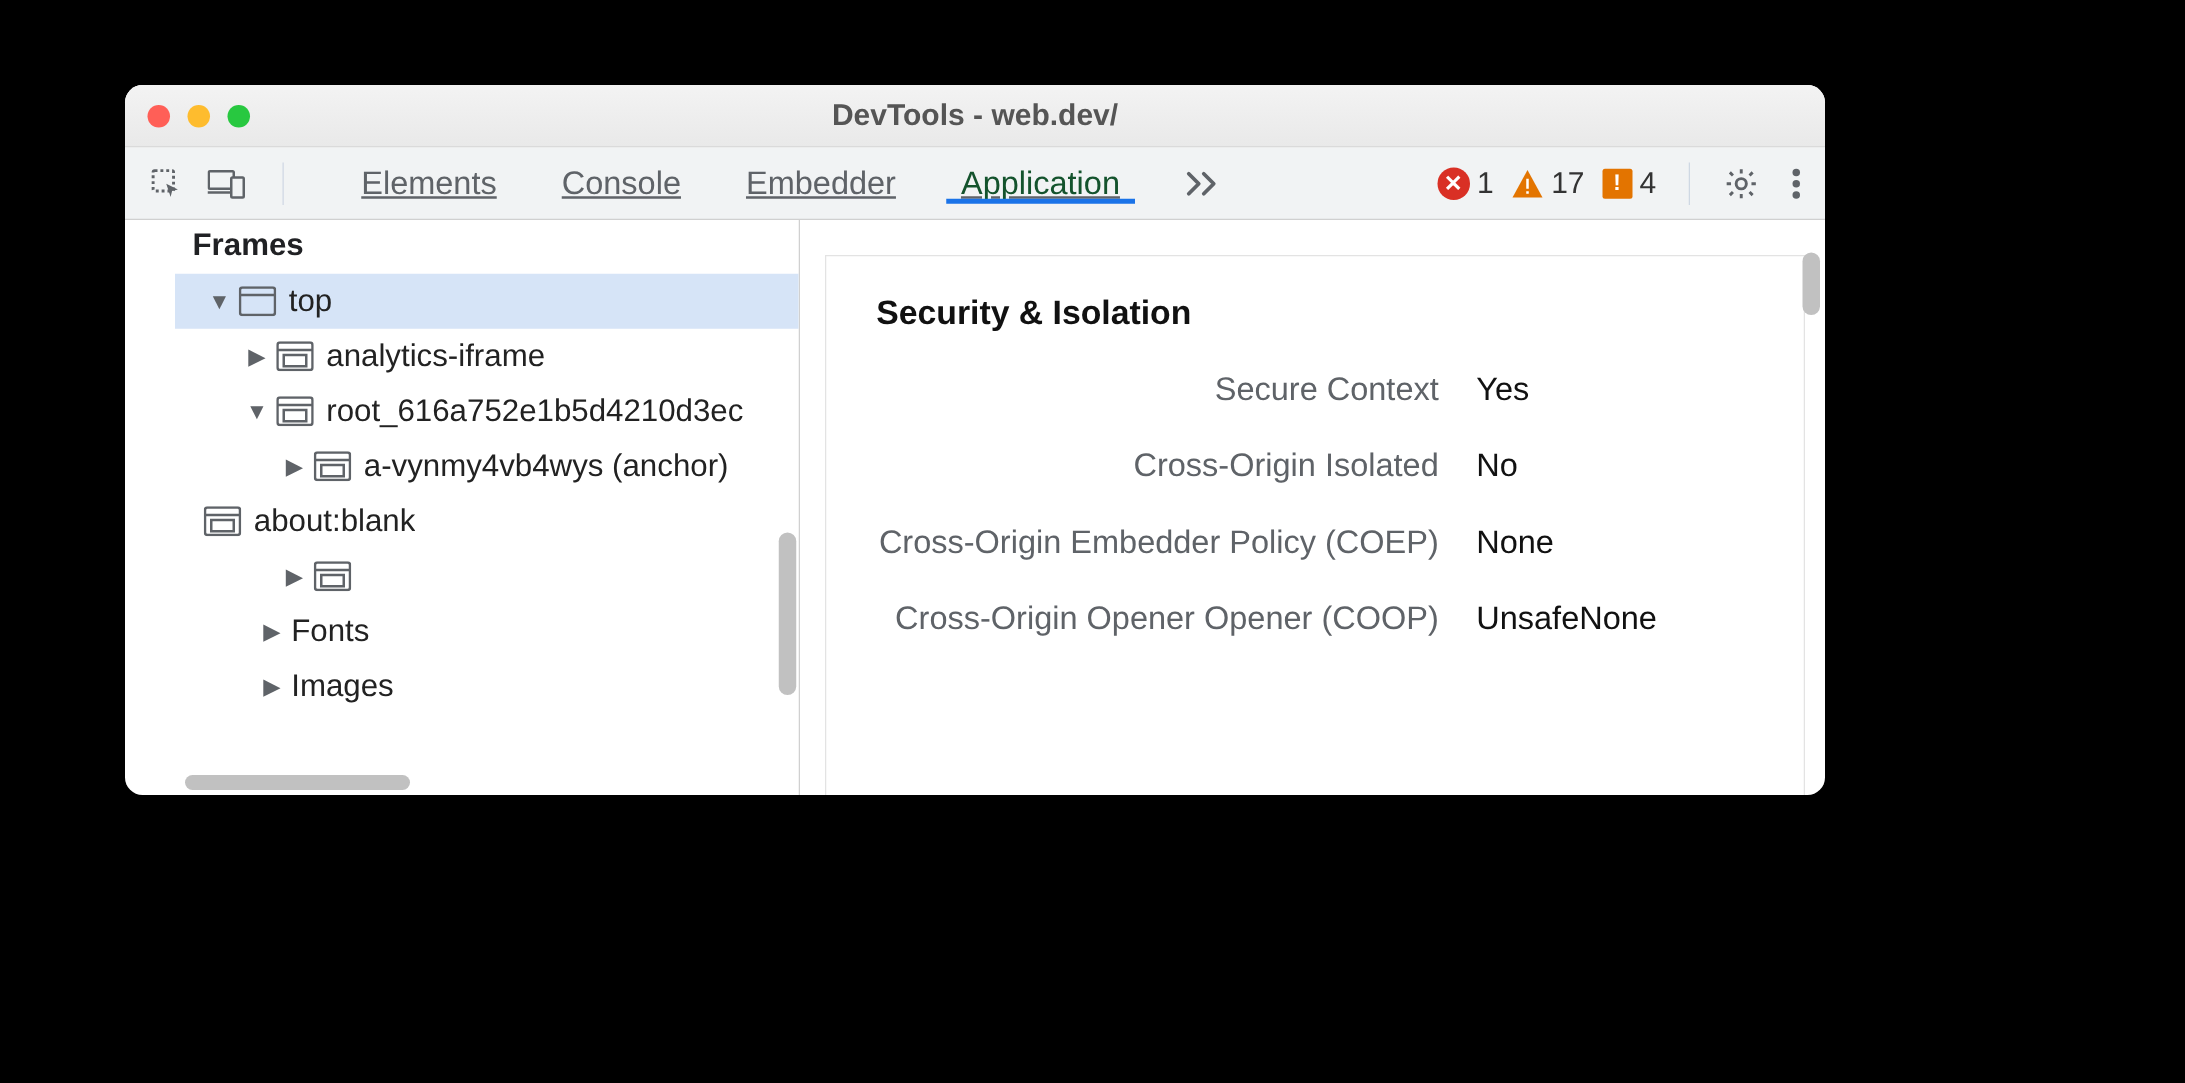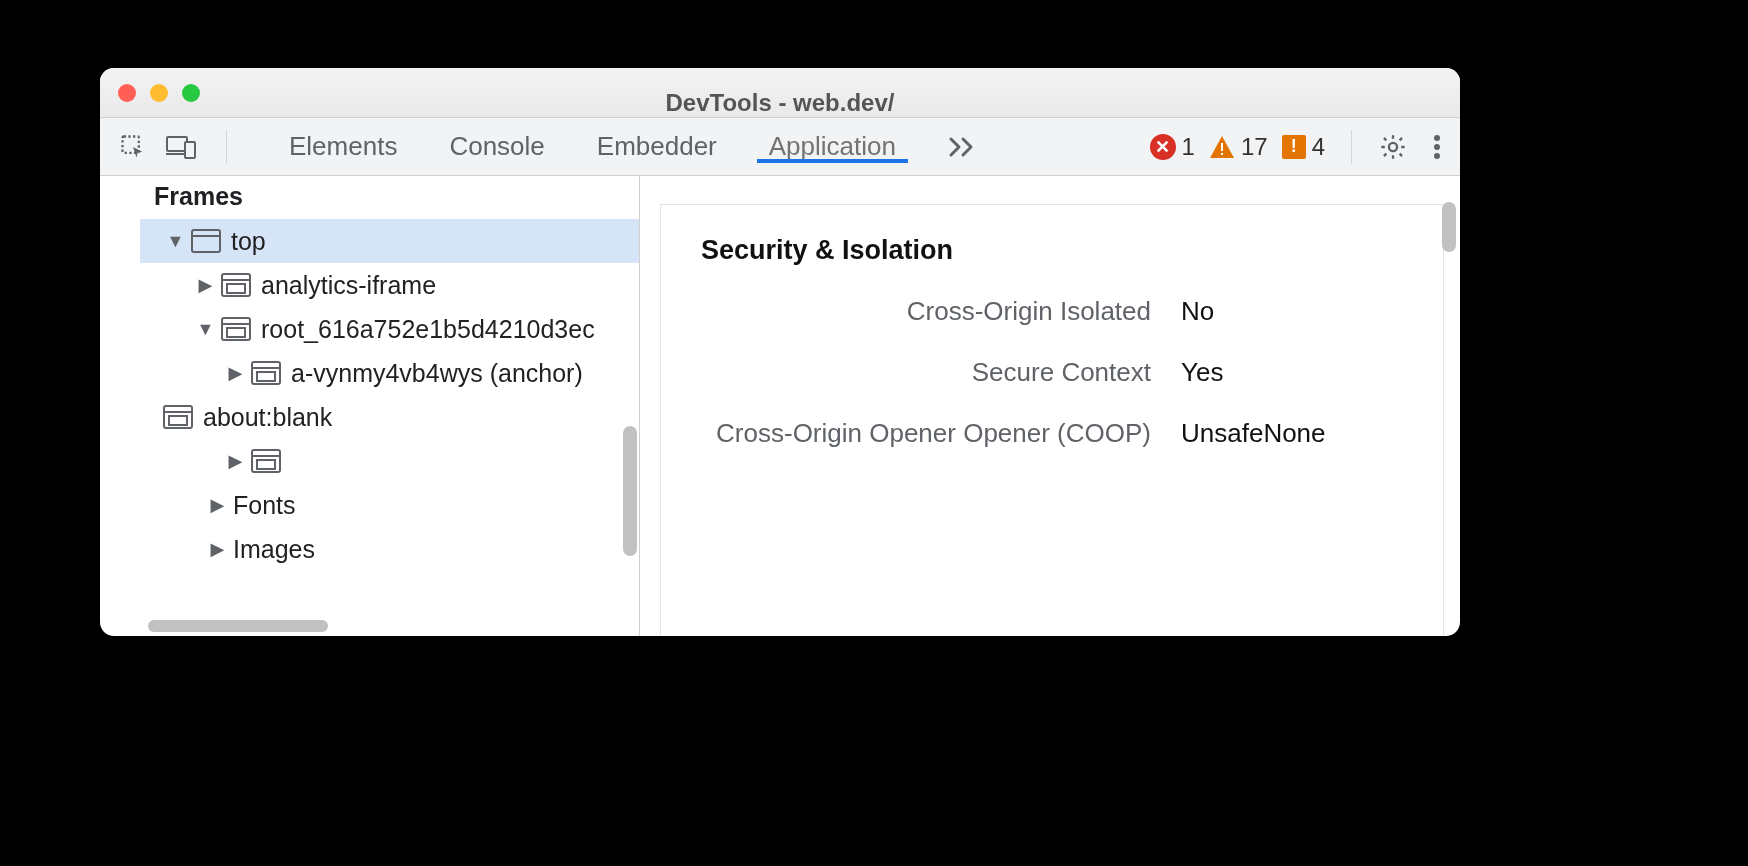--- a/index.html
+++ b/index.html
@@ -12,21 +12,21 @@
     border-radius: 14px;
     box-shadow: 0 30px 60px rgba(0,0,0,0.5);
     overflow: hidden;
     display: flex;
     flex-direction: column;
   }
   .titlebar {
     height: 50px;
     background: linear-gradient(#f3f3f3,#e9e9e9);
     display: flex;
-    align-items: flex-end;
+    align-items: center;
     position: relative;
     border-bottom: 1px solid #d0d0d0;
   }
   .traffic { position: absolute; left: 18px; top: 16px; display: flex; gap: 14px; }
   .dot { width: 18px; height: 18px; border-radius: 50%; }
   .dot.red { background:#ff5f57; }
   .dot.yellow { background:#febc2e; }
   .dot.green { background:#28c840; }
   .title { flex:1; text-align:center; font-size:24px; font-weight:600; color:#555; }
   .toolbar {
@@ -35,23 +35,23 @@
     border-bottom: 1px solid #d0d0d0;
     display:flex; align-items:center;
     padding: 0 8px;
     font-size: 26px;
     color:#5f6368;
     position:relative;
   }
   .tb-left { display:flex; align-items:center; gap:18px; padding-left:10px; }
   .tb-icon { width:30px; height:30px; display:inline-flex; align-items:center; justify-content:center; }
   .tb-sep { width:1px; height:34px; background:#cfd8e3; margin:0 12px; }
-  .tabs { display:flex; align-items:stretch; height:100%; gap:28px; margin-left:20px;}
+  .tabs { display:flex; align-items:stretch; height:100%; gap:28px; margin-left:20px;text-decoration:underline;}
   .tab { display:flex; align-items:center; padding:0 12px; cursor:pointer; position:relative; }
-  .tab.active { color:#737373; }
+  .tab.active { color:#14532d; }
   .tab.active::after { content:""; position:absolute; left:0; right:0; bottom:-1px; height:4px; background:#1a73e8; }
   .tb-right { position:absolute; right:8px; display:flex; align-items:center; gap:14px; }
   .badge { display:flex; align-items:center; gap:6px; font-size:24px; }
   .badge .num { color:#333; }
   .circle-err { width:26px; height:26px; border-radius:50%; background:#d93025; color:#fff; display:flex; align-items:center; justify-content:center; font-size:18px; font-weight:700;}
   .warn { color:#e37400; font-size:26px;}
   .issue-sq { width:24px; height:24px; background:#e37400; color:#fff; display:flex; align-items:center; justify-content:center; font-size:18px; font-weight:700; border-radius:2px;}
   .content { flex:1; display:flex; overflow:hidden; }
   .sidebar { width:500px; border-right:1px solid #d0d0d0; overflow:hidden; position:relative; font-size:25px; color:#222;margin-left:40px;}
   .side-hdr { padding:6px 14px 8px 14px; font-size:25px; font-weight:600; color:#202124;}
@@ -240,26 +240,30 @@
 
       </div>
       <div class="side-scroll"></div>
       <div class="side-hscroll"></div>
     </div>
 
     <div class="main">
       <div class="panel">
         <h2>Security &amp; Isolation</h2>
         <div class="kv">
+          <div class="k">Secure Context</div>
+          <div class="v">Yes</div>
+        </div>
+        <div class="kv">
           <div class="k">Cross-Origin Isolated</div>
           <div class="v">No</div>
         </div>
         <div class="kv">
-          <div class="k">Secure Context</div>
-          <div class="v">Yes</div>
+          <div class="k">Cross-Origin Embedder Policy (COEP)</div>
+          <div class="v">None</div>
         </div>
         <div class="kv">
           <div class="k">Cross-Origin Opener Opener (COOP)</div>
           <div class="v">UnsafeNone</div>
         </div>
       </div>
       <div class="main-scroll"></div>
     </div>
   </div>
 

